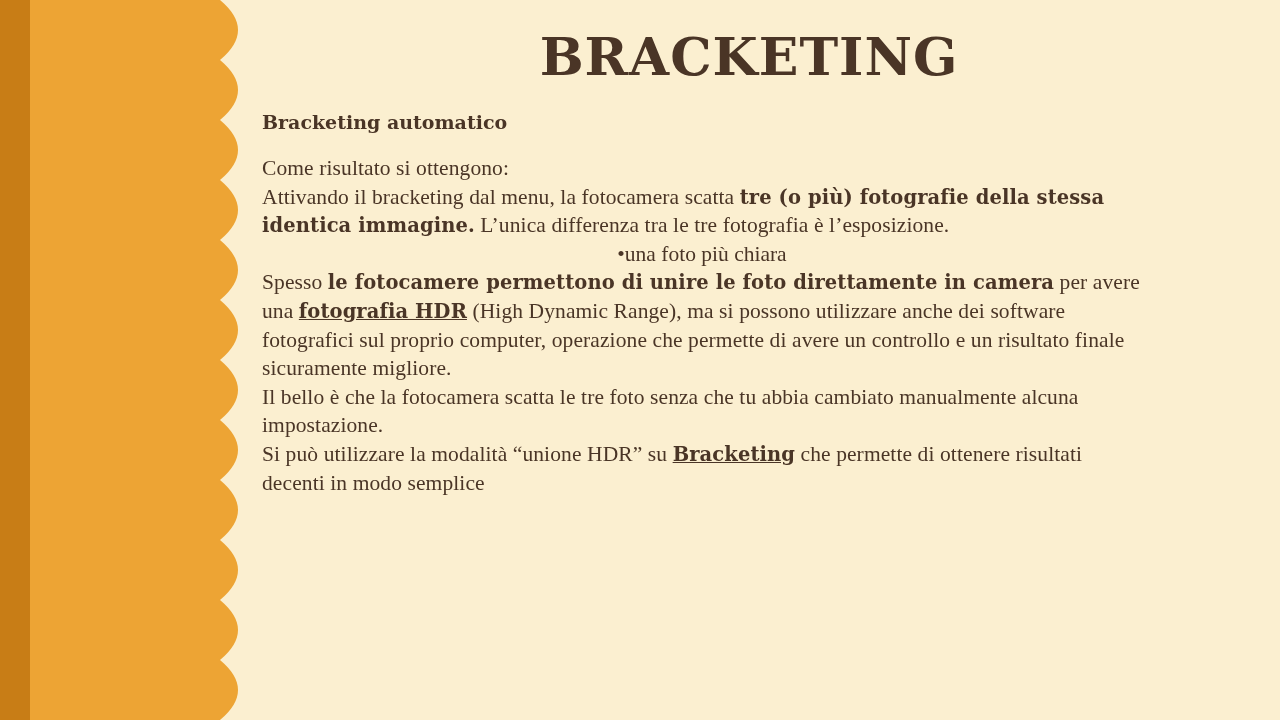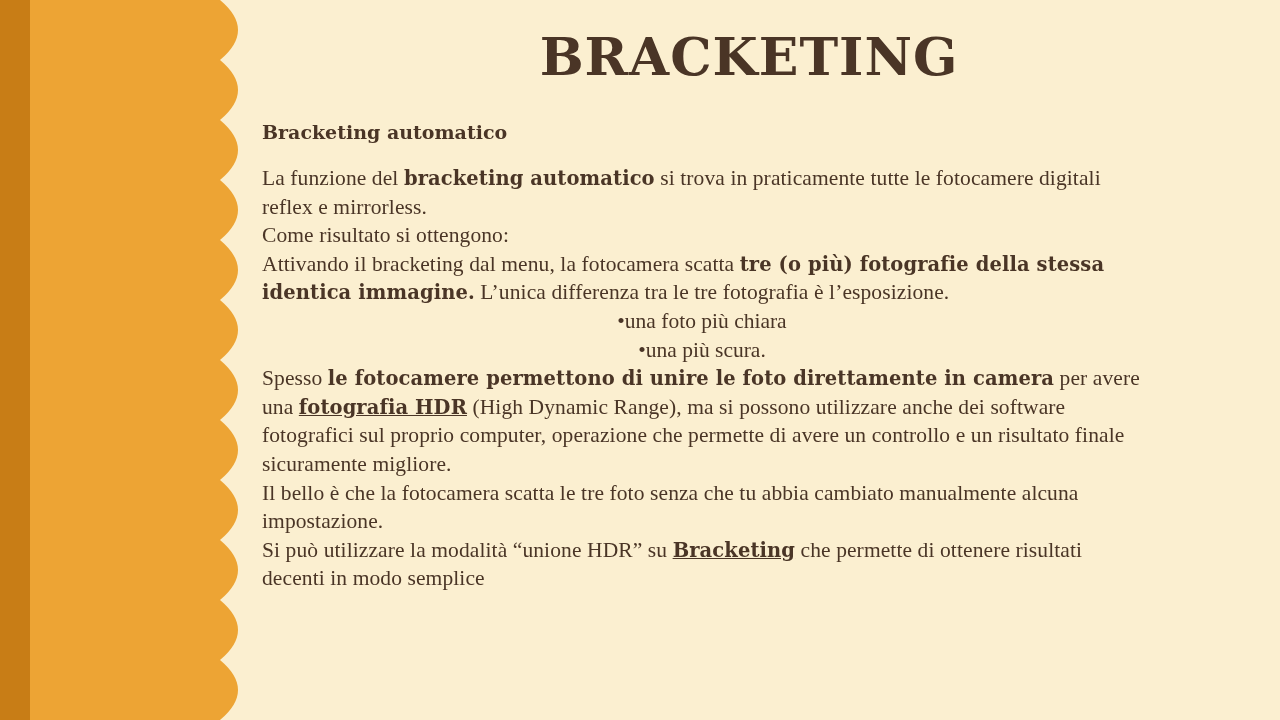--- a/index.html
+++ b/index.html
@@ -55,21 +55,21 @@
     font-weight: bold;
     font-size: 52px;
     letter-spacing: 1px;
     color: #4A3526;
     line-height: 1.1;
   }
   
   .body-area {
     position: absolute;
     left: 262px;
-    top: 118px;
+    top: 108px;
     width: 880px;
     color: #4A3526;
     font-family: "DejaVu Serif", serif;
     font-size: 19.5px;
     line-height: 1.48;
   }
   .subhead {
     font-family: "DejaVu Serif", serif;
     font-weight: bold;
     font-size: 19px;
@@ -128,34 +128,30 @@
              C24,680 24,700 0,720
              L0,720 L0,0 Z" fill="#EDA434"></path>
   </svg>
 
   <div class="title">BRACKETING</div>
 
   <div class="body-area">
 
     <div class="subhead">Bracketing automatico</div>
 
-    <p class="para">
-      <span>La funzione del </span><b>bracketing automatico</b><span> si trova in praticamente tutte le fotocamere digitali reflex e mirrorless.</span>
-    </p>
 
     <p class="para">
       <span>Come risultato si ottengono:</span>
     </p>
 
     <p class="para">
       <span>Attivando il bracketing dal menu, la fotocamera scatta </span><b>tre (o più) fotografie della stessa identica immagine.</b><span> L’unica differenza tra le tre fotografia è l’esposizione.</span>
     </p>
 
     <p class="bullet">•una foto più chiara</p>
-    <p class="bullet">•una più scura.</p>
 
     <p class="para">
       <span>Spesso </span><b>le fotocamere permettono di unire le foto direttamente in camera</b><span> per avere una </span><u>fotografia HDR</u><span> (High Dynamic Range), ma si possono utilizzare anche dei software fotografici sul proprio computer, operazione che permette di avere un controllo e un risultato finale sicuramente migliore.</span>
     </p>
 
     <p class="para">
       <span>Il bello è che la fotocamera scatta le tre foto senza che tu abbia cambiato manualmente alcuna impostazione.</span>
     </p>
 
     <p class="para">

